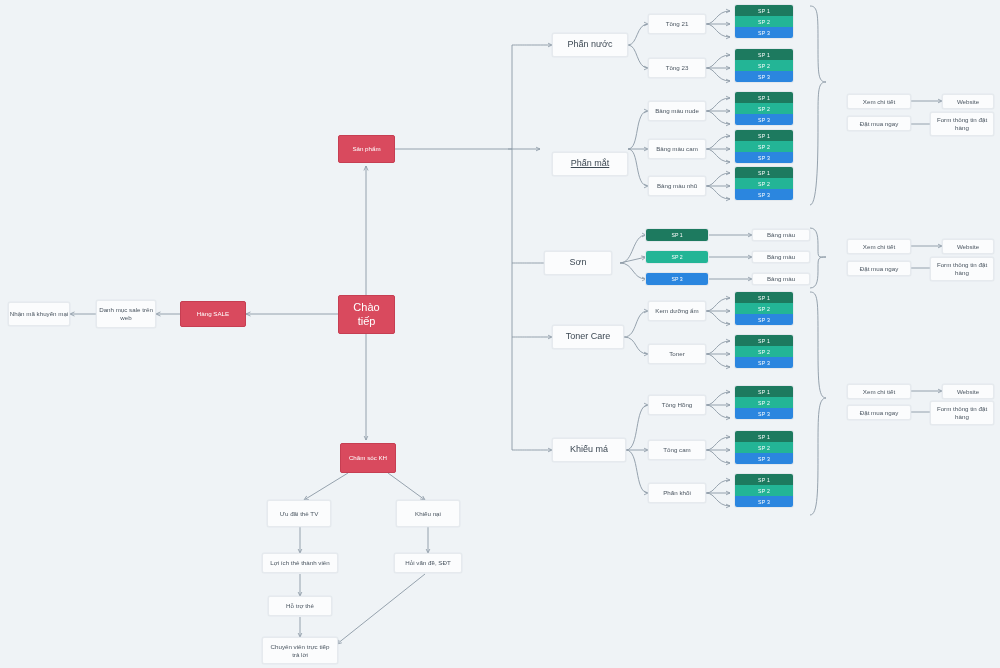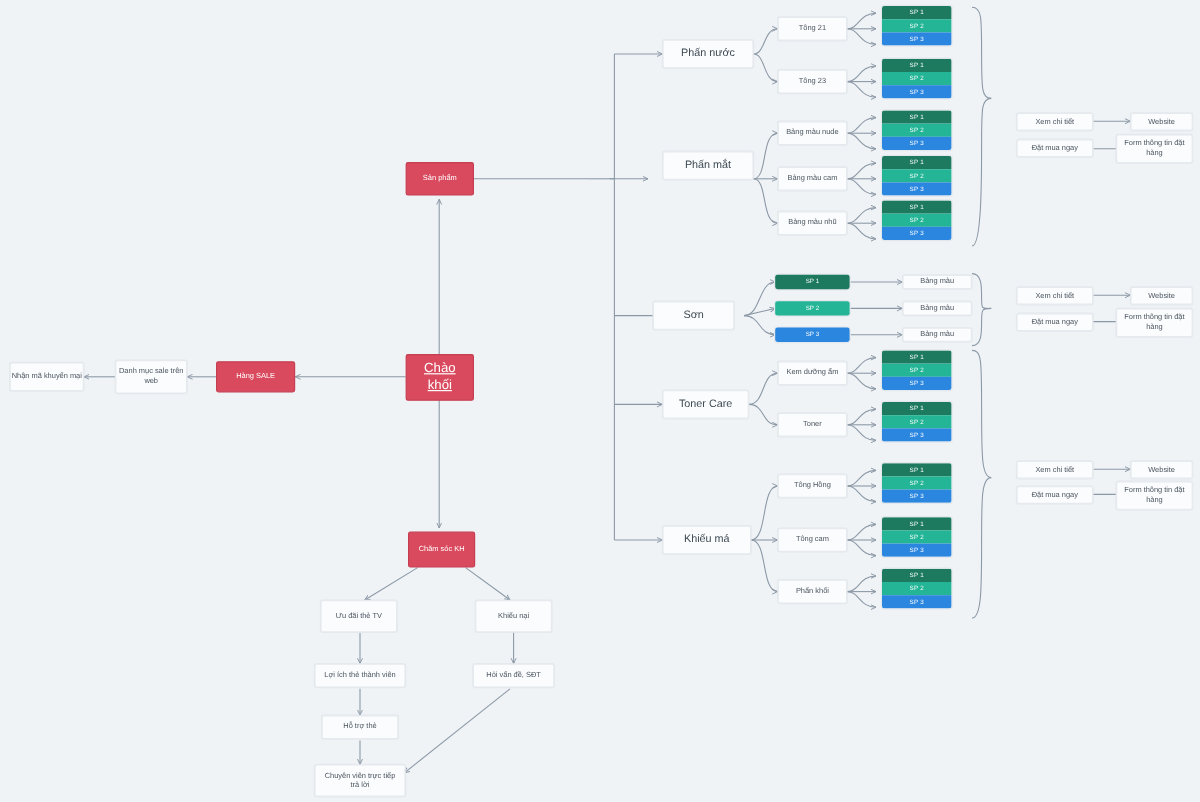--- a/index.html
+++ b/index.html
@@ -31,21 +31,21 @@
   }
   .n-white.big{font-size:9px;color:#3d4954;text-align:center;}
   
   .n-red{
     background:#d94a5e;
     border:1px solid #c63e52;
     color:#ffffff;
     font-size:6.2px;
     font-weight:400;
   }
-  .n-red.big{font-size:11px;text-decoration:underline;}
+  .n-red.big{font-size:11px;}
   
   .sp-group{position:absolute;border-radius:2px;overflow:hidden;
             box-shadow:0 0 0 1px #e3e8ed;}
   .sp{
     height:11px;display:flex;align-items:center;justify-content:center;
     color:#fff;font-size:5.2px;letter-spacing:.2px;
   }
   .sp1{background:#1d7a5f;}
   .sp2{background:#23b596;}
   .sp3{background:#2b86df;}
@@ -159,37 +159,37 @@
       <path d="M300,527 L300,553" marker-end="url(#ah)"></path>
       <path d="M428,527 L428,553" marker-end="url(#ah)"></path>
       <path d="M300,574 L300,596" marker-end="url(#ah)"></path>
       <path d="M300,617 L300,637" marker-end="url(#ah)"></path>
       <path d="M425,574 L337,644" marker-end="url(#ah)"></path>
     </g>
   </svg>
 
   <div class="node n-red big" style="left:338px;top:295px;width:57px;height:39px;flex-direction:column;">
     <span>Chào</span>
-    <span>khối</span>
+    <span>tiếp</span>
   </div>
 
   <div class="node n-red" style="left:338px;top:135px;width:57px;height:28px;">Sản phẩm</div>
 
   <div class="node n-red" style="left:180px;top:301px;width:66px;height:26px;">Hàng SALE</div>
 
   <div class="node n-red" style="left:340px;top:443px;width:56px;height:30px;">Chăm sóc KH</div>
 
   <div class="node n-white" style="left:96px;top:300px;width:60px;height:28px;flex-direction:column;">
     <span>Danh mục sale trên</span>
     <span>web</span>
   </div>
   <div class="node n-white" style="left:8px;top:302px;width:62px;height:24px;">Nhận mã khuyến mại</div>
 
   <div class="node n-white big" style="left:552px;top:33px;width:76px;height:24px;">Phấn nước</div>
-  <div class="node n-white big" style="left:552px;top:126px;width:76px;height:24px;">Phấn mắt</div>
+  <div class="node n-white big" style="left:552px;top:152px;width:76px;height:24px;text-decoration:underline;">Phấn mắt</div>
   <div class="node n-white big" style="left:544px;top:251px;width:68px;height:24px;">Sơn</div>
   <div class="node n-white big" style="left:552px;top:325px;width:72px;height:24px;">Toner Care</div>
   <div class="node n-white big" style="left:552px;top:438px;width:74px;height:24px;">Khiếu má</div>
 
   <div class="node n-white" style="left:648px;top:14px;width:58px;height:20px;">Tông 21</div>
   <div class="node n-white" style="left:648px;top:58px;width:58px;height:20px;">Tông 23</div>
 
   <div class="sp-group" style="left:735px;top:5px;width:58px;">
     <div class="sp sp1">SP 1</div>
     <div class="sp sp2">SP 2</div>

